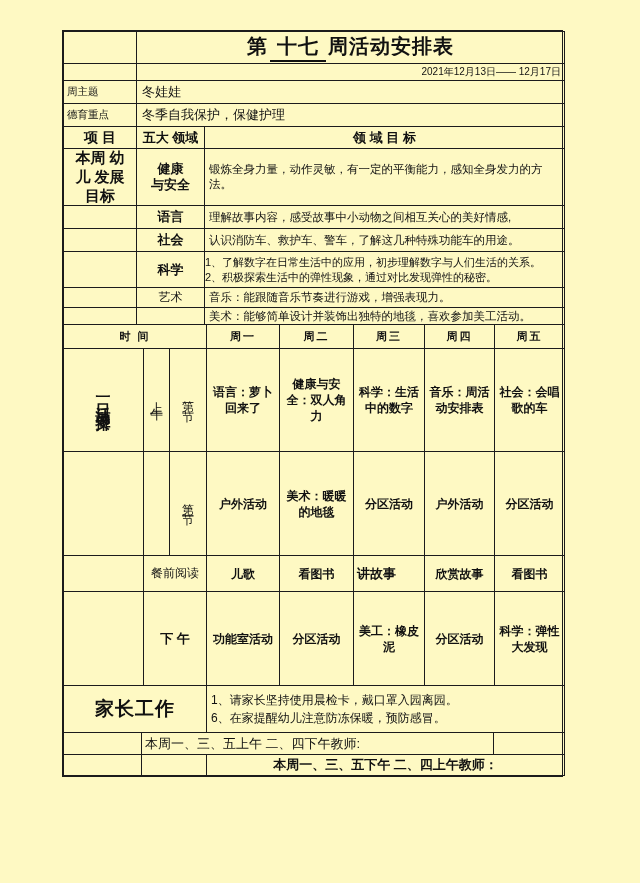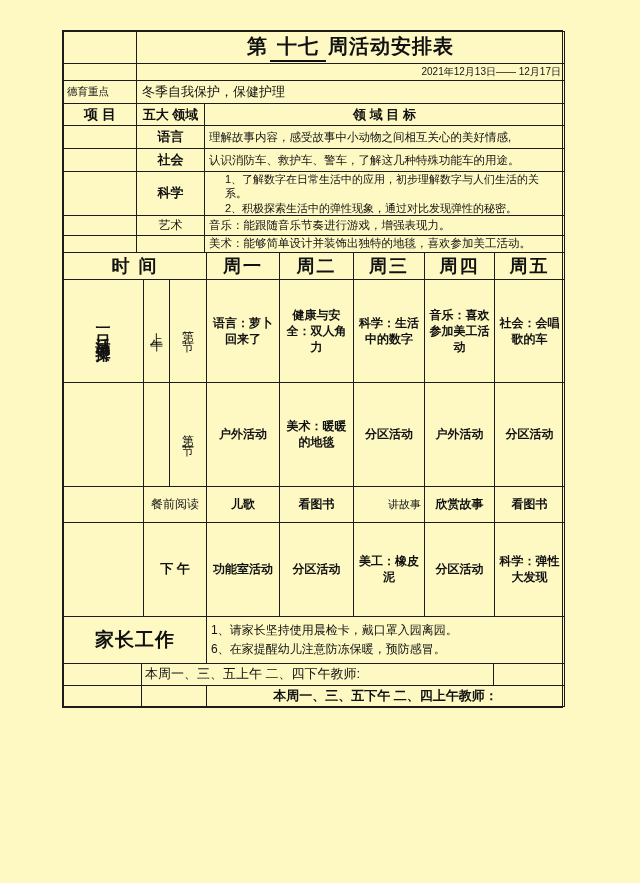--- a/index.html
+++ b/index.html
@@ -29,36 +29,36 @@
   td.goal-h { text-align: center; font-weight: bold; font-size: 13px; }
   td.goal-h.item { font-size: 14px; }
   tr.r-health { height: 57px; }
   tr.r-lang, tr.r-social { height: 23px; padding-left: 48px; }
   tr.r-science { height: 36px; }
   tr.r-music, tr.r-art2 { height: 17px; }
   td.rowhead { text-align: center; font-weight: bold; font-size: 15px; line-height: 1.25; padding: 0 4px; }
   td.domain { text-align: center; font-weight: bold; font-size: 13px; line-height: 1.25; }
   td.domain-light { text-align: center; font-size: 12px; }
   td.target { font-size: 11.5px; line-height: 1.3; padding: 0 4px; }
-  td.target-sm { font-size: 11px; line-height: 1.3; padding: 0 20px; }
+  td.target-sm { font-size: 11px; line-height: 1.3; padding: 0 0; }
 
   
   tr.r-time { height: 24px; }
-  td.time-h, td.day-h { text-align: center; font-weight: bold; font-size: 18px; letter-spacing: 2px; }
+  td.time-h, td.day-h { text-align: center; font-weight: bold; font-size: 11px; letter-spacing: 2px; }
   tr.r-p1 { height: 103px; }
   tr.r-p2 { height: 104px; }
   tr.r-meal { height: 36px; }
   tr.r-pm { height: 94px; }
   td.vcell { text-align: center; padding: 0; }
   .v { writing-mode: vertical-rl; text-orientation: upright; display: inline-block; line-height: 1; }
   .v-section { font-weight: bold; font-size: 15px; letter-spacing: 3px; }
   .v-morning { font-size: 13px; letter-spacing: 7px; }
   .v-period { font-size: 12px; letter-spacing: 5px; }
   td.act { text-align: center; font-weight: bold; font-size: 12px; line-height: 1.35; padding: 1px 2px; }
-  td.act-normal { font-weight: normal; font-size: 11px; text-align: right; }
+  td.act-normal { font-weight: bold; font-size: 13px; }
   td.meal-label { text-align: center; font-size: 12px; }
   td.pm-label { text-align: center; font-weight: bold; font-size: 13px; }
 
   
   tr.r-parent { height: 47px; padding-left: 15px; }
   td.parent-label { text-align: center; font-weight: bold; font-size: 19px; letter-spacing: 1px; }
   td.parent-items { font-size: 12px; padding-left: 4px; }
   td.parent-items div { line-height: 1.55; }
   tr.r-teach1 { height: 22px; }
   tr.r-teach2 { height: 17px; }
@@ -81,37 +81,47 @@
           <td></td>
           <td class="title-cell">
             <span>第</span><span class="wk">十七</span><span>周活动安排表</span>
           </td>
         </tr>
         <tr class="r-date">
           <td></td>
           <td class="date-cell">2021年12月13日—— 12月17日</td>
         </tr>
         <tr class="r-meta">
+          <td class="meta-label">周主题</td>
+          <td class="meta-value">冬娃娃</td>
+        </tr>
+        <tr class="r-meta">
           <td class="meta-label">德育重点</td>
           <td class="meta-value">冬季自我保护，保健护理</td>
         </tr>
       </tbody>
     </table>
 
     <table>
       <colgroup>
           <col style="width:73px">
           <col style="width:68px">
           <col style="width:360px">
         </colgroup>
       <tbody>
         <tr class="r-goalhead">
           <td class="goal-h item">项 目</td>
           <td class="goal-h">五大 领域</td>
           <td class="goal-h">领 域 目 标</td>
+        </tr>
+        <tr class="r-health">
+          <td class="rowhead">本周 幼儿 发展 目标</td>
+          <td class="domain pre">健康
+与安全</td>
+          <td class="target">锻炼全身力量，动作灵敏，有一定的平衡能力，感知全身发力的方法。</td>
         </tr>
         <tr class="r-lang">
           <td></td>
           <td class="domain">语言</td>
           <td class="target">理解故事内容，感受故事中小动物之间相互关心的美好情感,</td>
         </tr>
         <tr class="r-social">
           <td></td>
           <td class="domain">社会</td>
           <td class="target">认识消防车、救护车、警车，了解这几种特殊功能车的用途。</td>
@@ -161,21 +171,21 @@
           </td>
           <td class="vcell">
             <span class="v v-morning">上午</span>
           </td>
           <td class="vcell">
             <span class="v v-period">第一节</span>
           </td>
           <td class="act">语言：萝卜回来了</td>
           <td class="act">健康与安全：双人角力</td>
           <td class="act">科学：生活中的数字</td>
-          <td class="act">音乐：喜欢参加美工活动</td>
+          <td class="act">音乐：周活动安排表</td>
           <td class="act">社会：会唱歌的车</td>
         </tr>
         <tr class="r-p2">
           <td></td>
           <td></td>
           <td class="vcell">
             <span class="v v-period">第二节</span>
           </td>
           <td class="act">户外活动</td>
           <td class="act">美术：暖暖的地毯</td>

